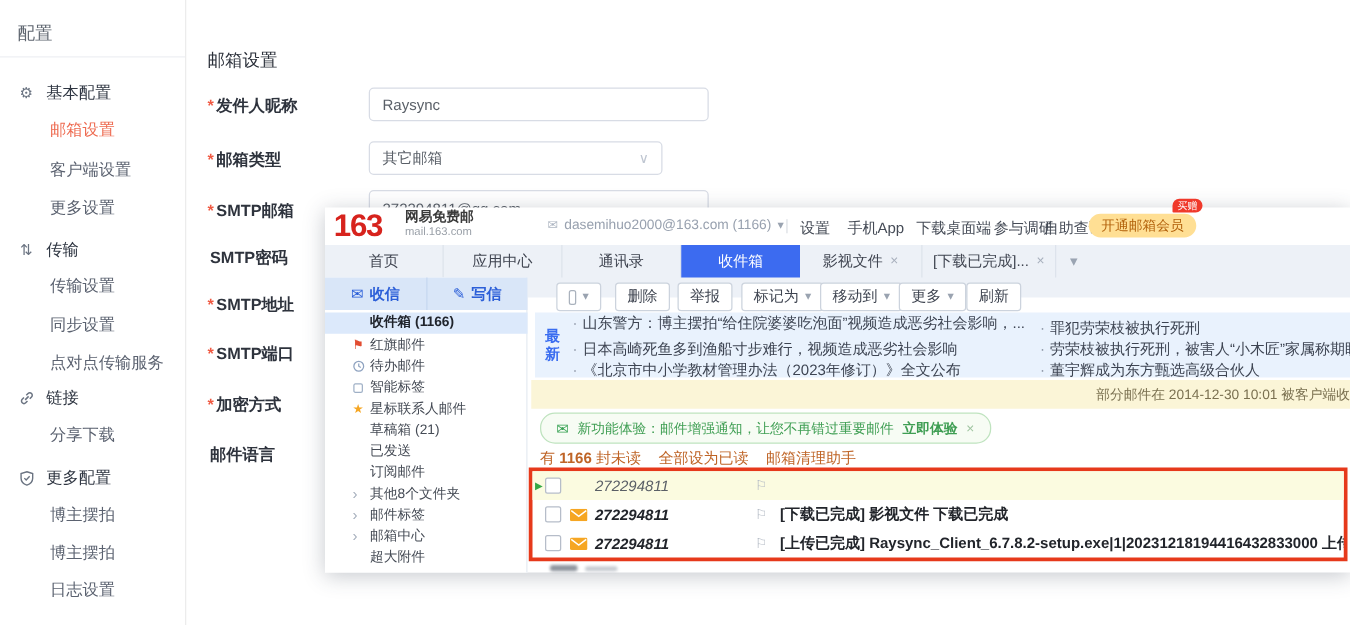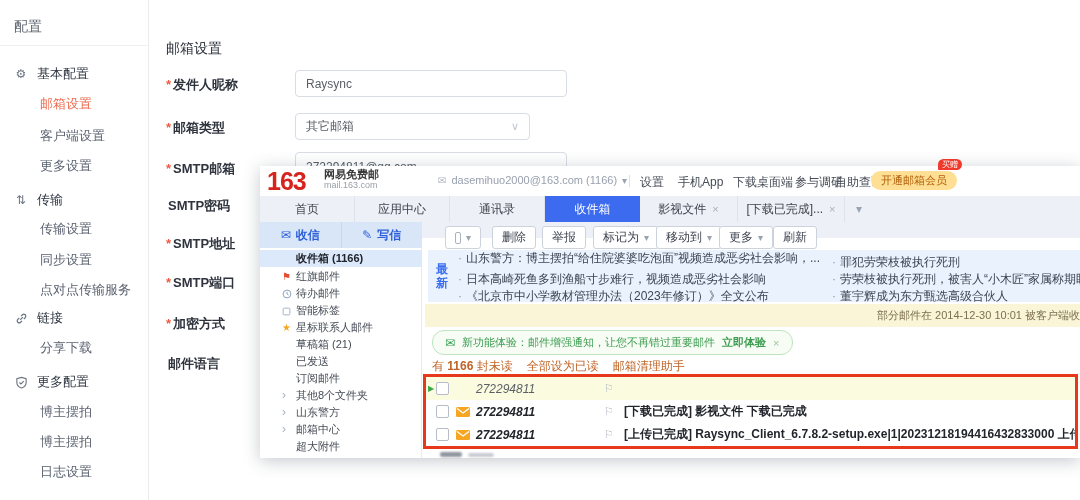--- a/index.html
+++ b/index.html
@@ -262,21 +262,21 @@
     </div>
     <div class="wm-folder" style="top:114px">草稿箱 (21)</div>
     <div class="wm-folder" style="top:131px">已发送</div>
     <div class="wm-folder" style="top:148px">订阅邮件</div>
     <div class="wm-folder" style="top:165px">
       <span class="chev">›</span>
       <span>其他8个文件夹</span>
     </div>
     <div class="wm-folder" style="top:182px">
       <span class="chev">›</span>
-      <span>山东警方</span>
+      <span>邮件标签</span>
     </div>
     <div class="wm-folder" style="top:199px">
       <span class="chev">›</span>
       <span>邮箱中心</span>
     </div>
     <div class="wm-folder" style="top:216px">超大附件</div>
   </div>
 
   <div class="wm-toolbtn" style="left:185px;width:36px">
     <span class="mini-cb"></span>

